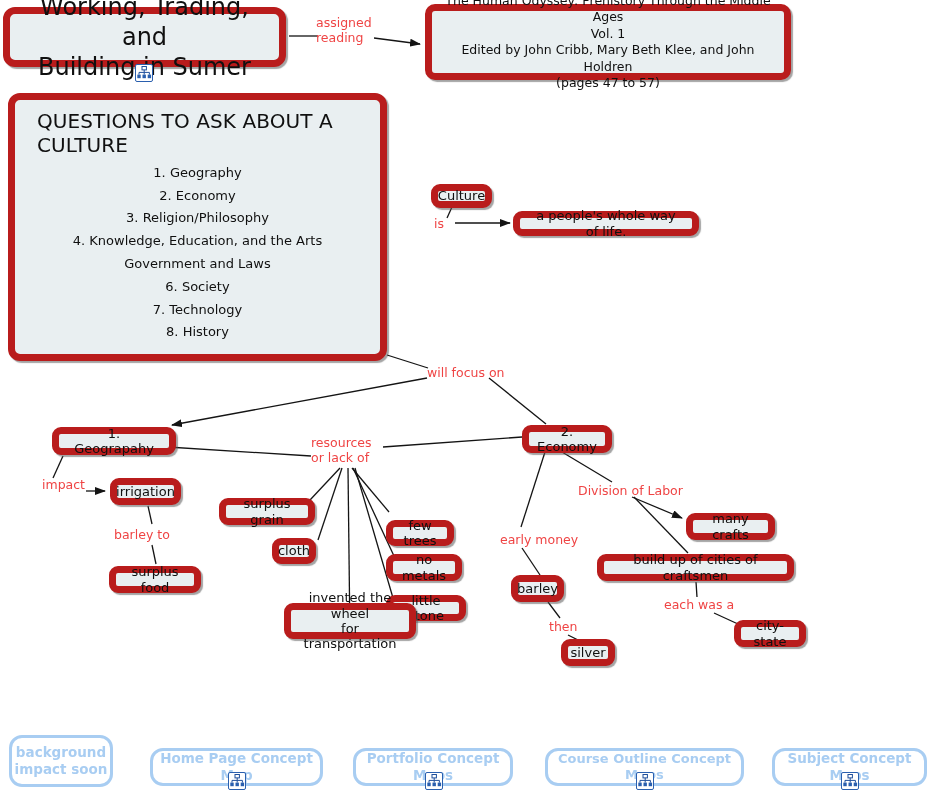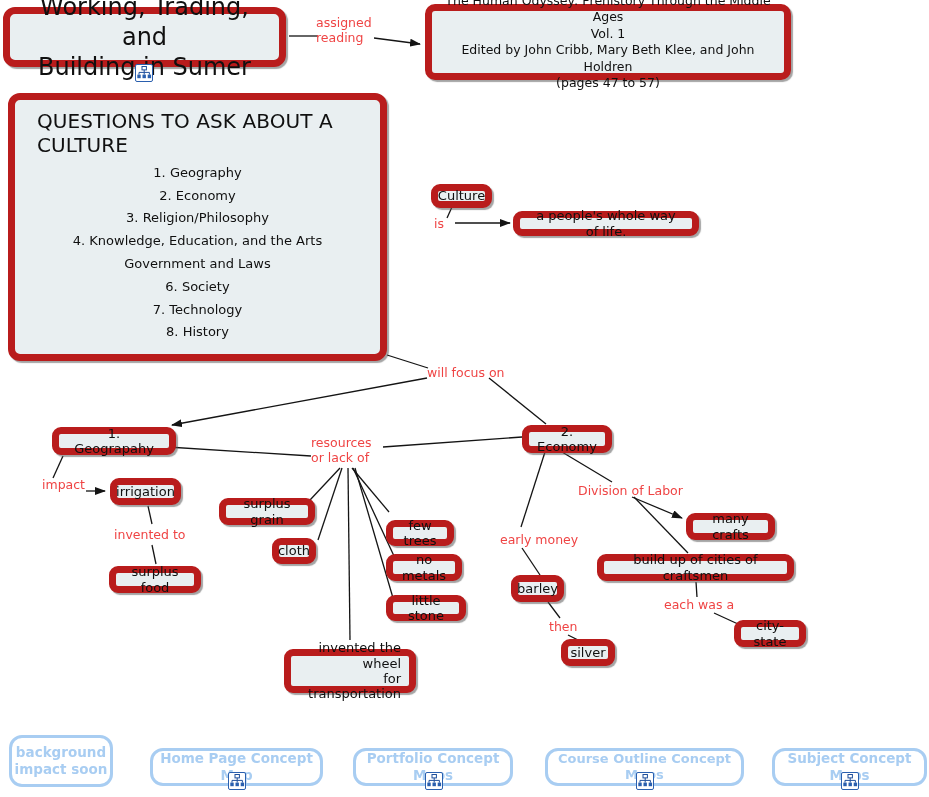--- a/index.html
+++ b/index.html
@@ -236,21 +236,21 @@
   <div class="node" style="left:44px; top:427px; width:124px; height:28px;margin-left:8px;">
     <span>1. Geograpahy</span>
   </div>
   <div class="link-label" style="left:42px; top:477px;">
     <span>impact</span>
   </div>
   <div class="node" style="left:110px; top:478px; width:71px; height:27px;">
     <span>irrigation</span>
   </div>
   <div class="link-label" style="left:114px; top:527px;">
-    <span>invented to</span>
+    <span>barley to</span>
   </div>
   <div class="node" style="left:109px; top:566px; width:92px; height:27px;">
     <span>surplus food</span>
   </div>
 
   <div class="link-label" style="left:311px; top:435px; width:72px;">
     <div>resources</div>
     <div>or lack of</div>
   </div>
   <div class="node" style="left:219px; top:498px; width:96px; height:27px;">
@@ -261,21 +261,21 @@
   </div>
   <div class="node" style="left:386px; top:520px; width:68px; height:26px;">
     <span>few trees</span>
   </div>
   <div class="node" style="left:386px; top:554px; width:76px; height:27px;">
     <span>no metals</span>
   </div>
   <div class="node" style="left:386px; top:595px; width:80px; height:26px;">
     <span>little stone</span>
   </div>
-  <div class="node" style="left:284px; top:649px; width:132px; height:44px;text-align:right;">
+  <div class="node" style="left:284px; top:603px; width:132px; height:36px;">
     <div>
       <div>invented the wheel</div>
       <div>for transportation</div>
     </div>
   </div>
 
   <div class="node" style="left:522px; top:425px; width:90px; height:28px;">
     <span>2. Economy</span>
   </div>
   <div class="link-label" style="left:500px; top:532px;">

